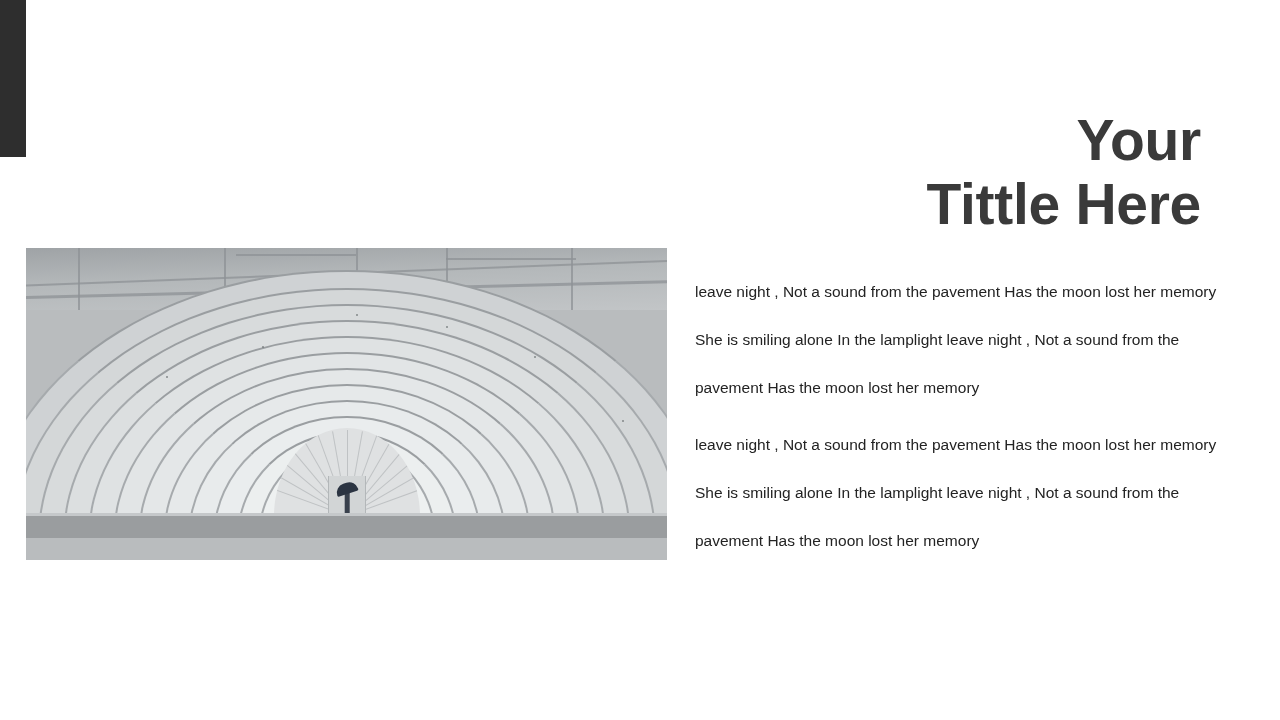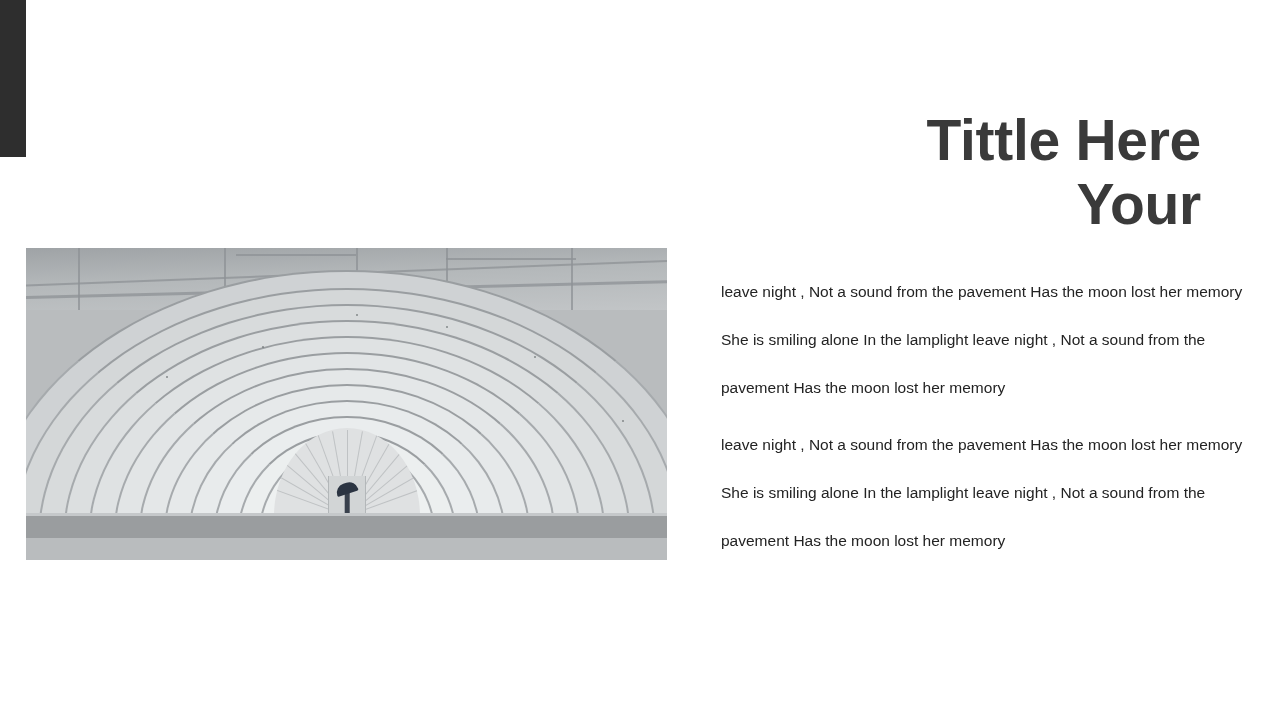--- a/index.html
+++ b/index.html
@@ -181,21 +181,21 @@
     font-size: 57px;
     font-weight: bold;
     line-height: 64px;
     color: #3a3a3a;
     letter-spacing: -0.3px;
     white-space: nowrap;
   }
 
   #body-block {
     position: absolute;
-    left: 721px;
+    left: 695px;
     top: 268px;
     width: 528px;
   }
   #body-block p {
     font-size: 15.5px;
     line-height: 48px;
     color: #232323;
     text-align: left;
   }
   #body-block p + p { margin-top: 9px; }
@@ -263,20 +263,20 @@
 
   <div class="speck" style="left:140px;top:128px;"></div>
   <div class="speck" style="left:236px;top:98px;"></div>
   <div class="speck" style="left:330px;top:66px;"></div>
   <div class="speck" style="left:420px;top:78px;"></div>
   <div class="speck" style="left:508px;top:108px;"></div>
   <div class="speck" style="left:596px;top:172px;"></div>
 </div>
 
 <div id="title-block">
+  <span class="tline">Your</span>
   <span class="tline">Tittle Here</span>
-  <span class="tline">Your</span>
 </div>
 
 <div id="body-block">
   <p>leave night , Not a sound from the pavement Has the moon lost her memory She is smiling alone In the lamplight leave night , Not a sound from the pavement Has the moon lost her memory</p>
   <p>leave night , Not a sound from the pavement Has the moon lost her memory She is smiling alone In the lamplight leave night , Not a sound from the pavement Has the moon lost her memory</p>
 </div>
 
 </body></html>

